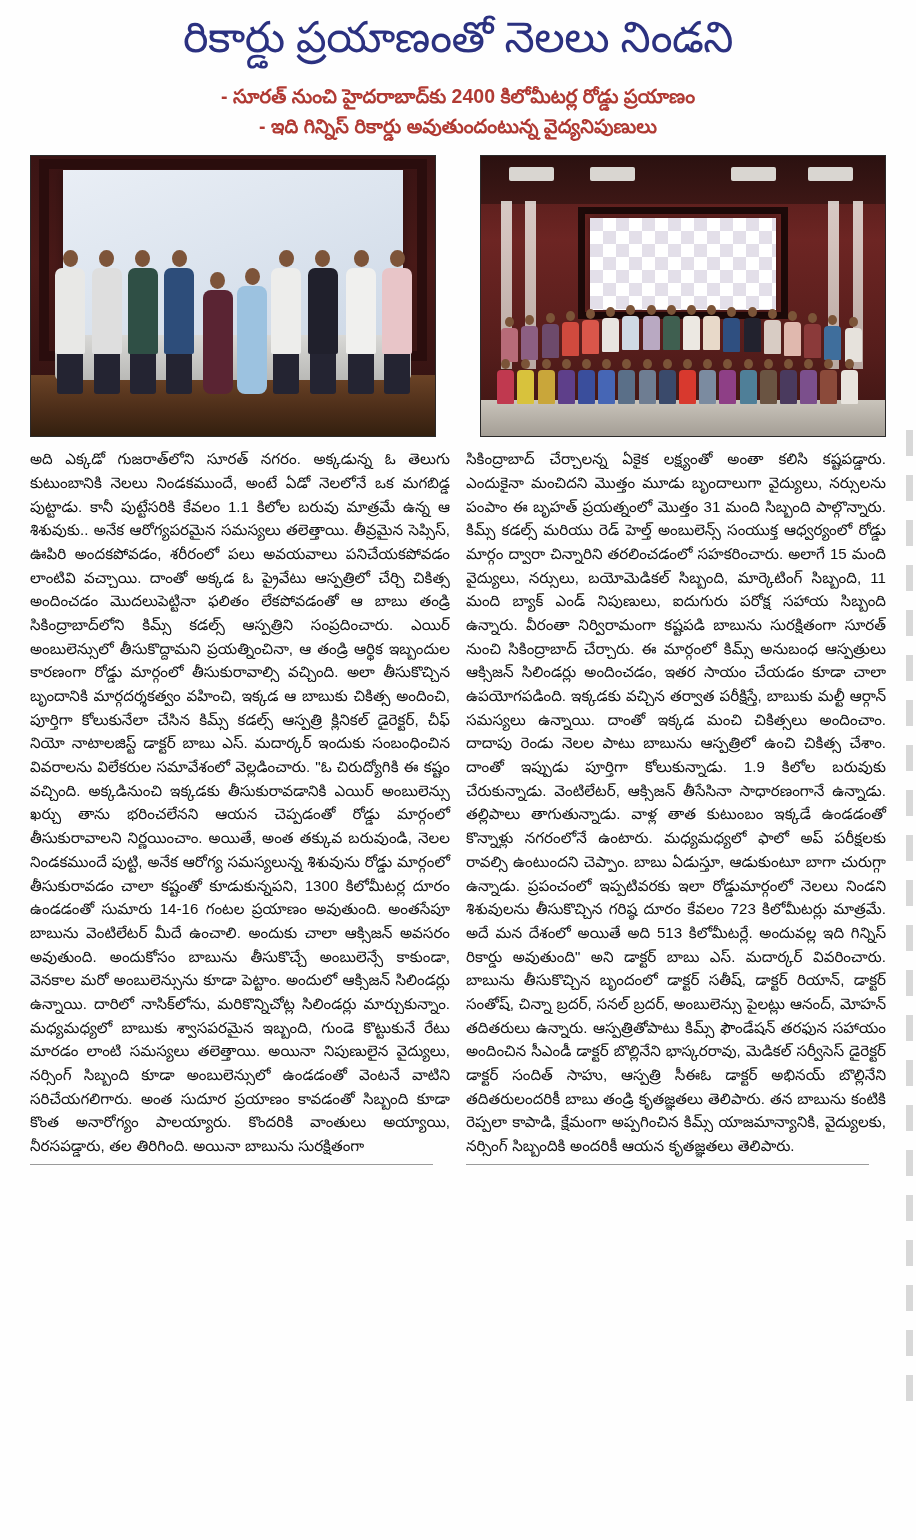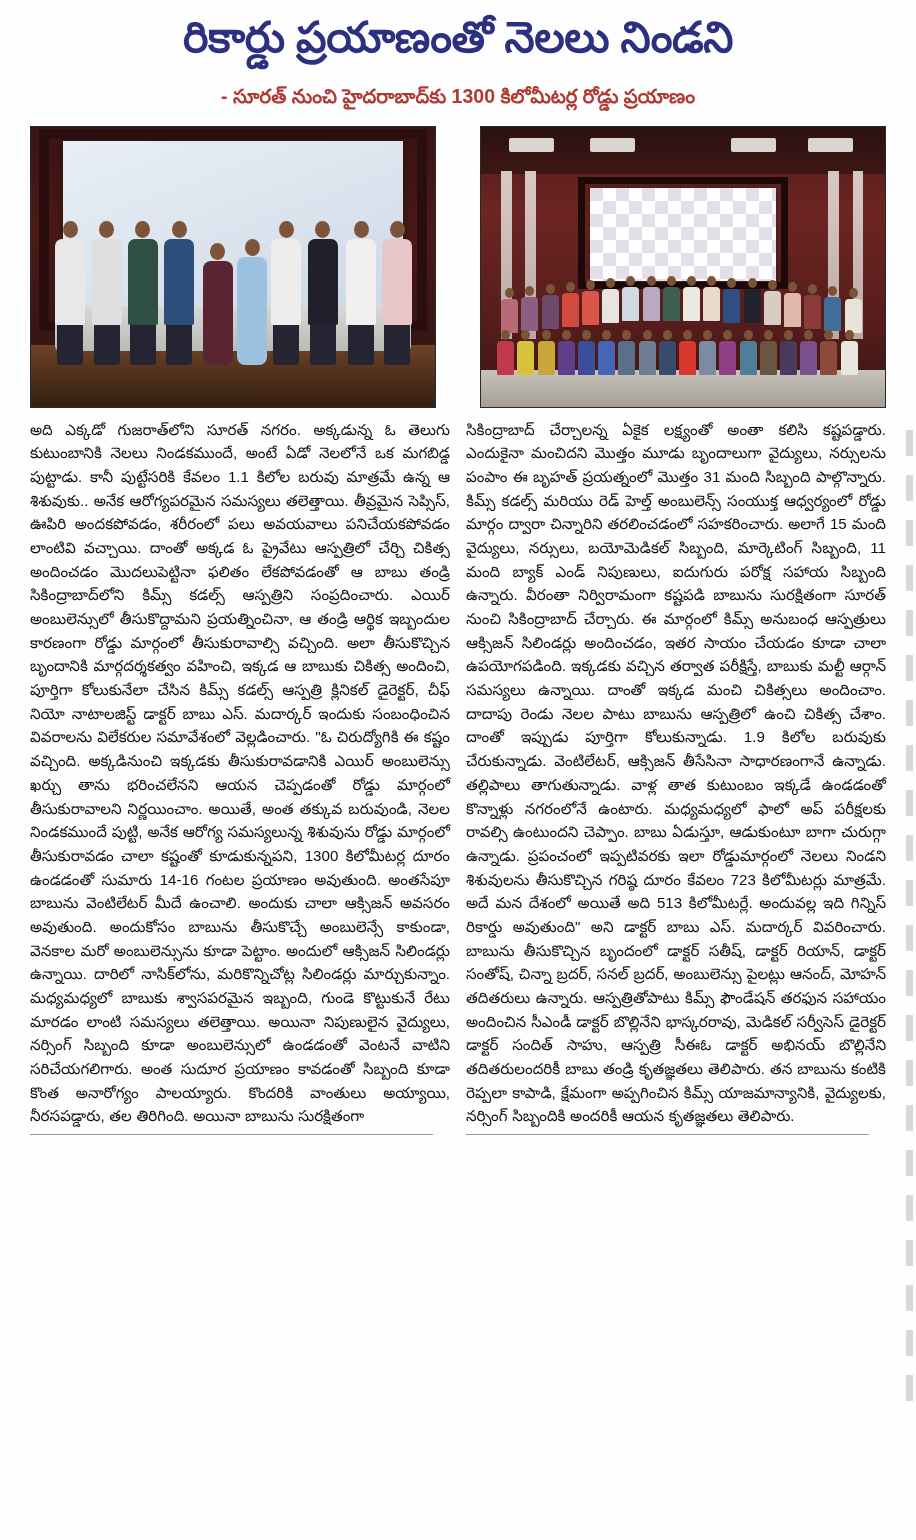--- a/index.html
+++ b/index.html
@@ -25,21 +25,21 @@
     padding: 0;
   }
 
   
   .headline-block {
     padding: 10px 18px 0 18px;
     text-align: center;
   }
   .headline-line {
     color: #2b3180;
-    font-weight: bold;
+    font-weight: normal;
     font-size: 43px;
     line-height: 1.30;
     letter-spacing: -0.5px;
     white-space: nowrap;
     font-family: "Liberation Sans", "DejaVu Sans", sans-serif;
   }
   .headline-line.second {
     font-size: 41px;
   }
 
@@ -207,21 +207,22 @@
 </head>
 <body>
 
 <div class="page">
 
   <div class="headline-block">
     <div class="headline-line">రికార్డు ప్రయాణంతో నెలలు నిండని</div>
   </div>
 
   <div class="subhead-block">
-    <div class="subhead-line">- సూరత్ నుంచి హైదరాబాద్‌కు 1300 కిలోమీటర్ల రోడ్డు ప్రయాణం</div>
+    <div class="subhead-line">- సూరత్ నుంచి హైదరాబాద్‌కు 2400 కిలోమీటర్ల రోడ్డు ప్రయాణం</div>
+    <div class="subhead-line">- ఇది గిన్నిస్ రికార్డు అవుతుందంటున్న వైద్యనిపుణులు</div>
   </div>
 
   <div class="photo-row">
 
     <div class="photo">
       <div class="ph-l-wall"></div>
       <div class="ph-l-screen"></div>
       <div class="ph-l-stageframe"></div>
       <div class="ph-l-floor"></div>
       <div class="ph-l-sofa"></div>

